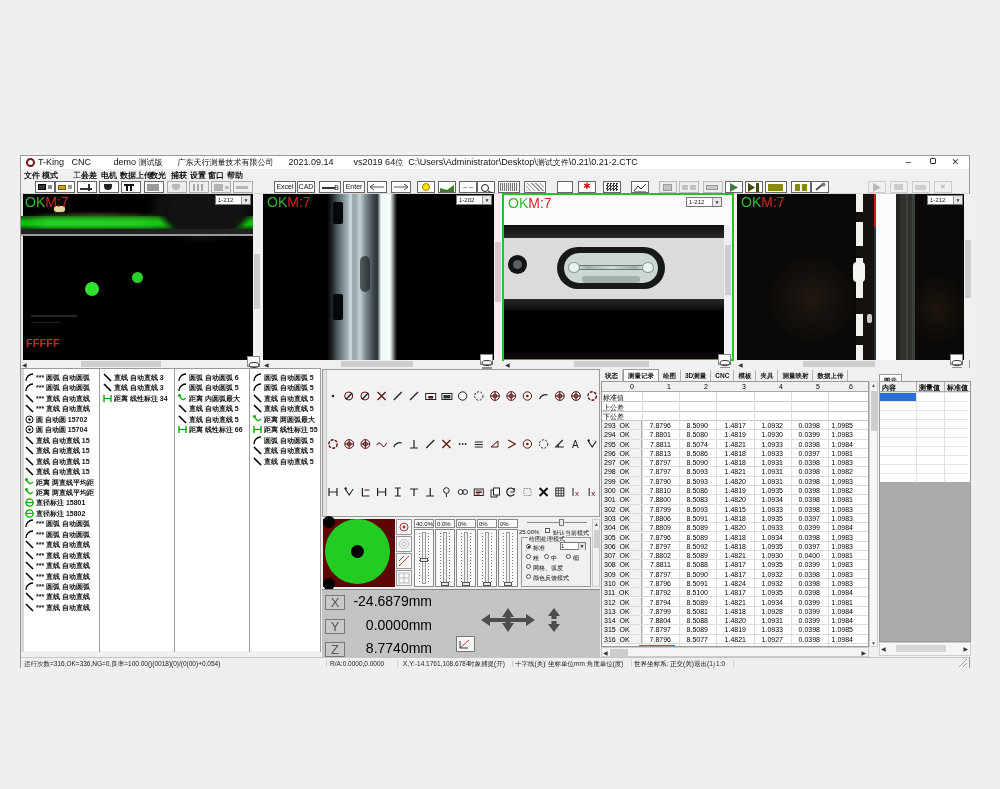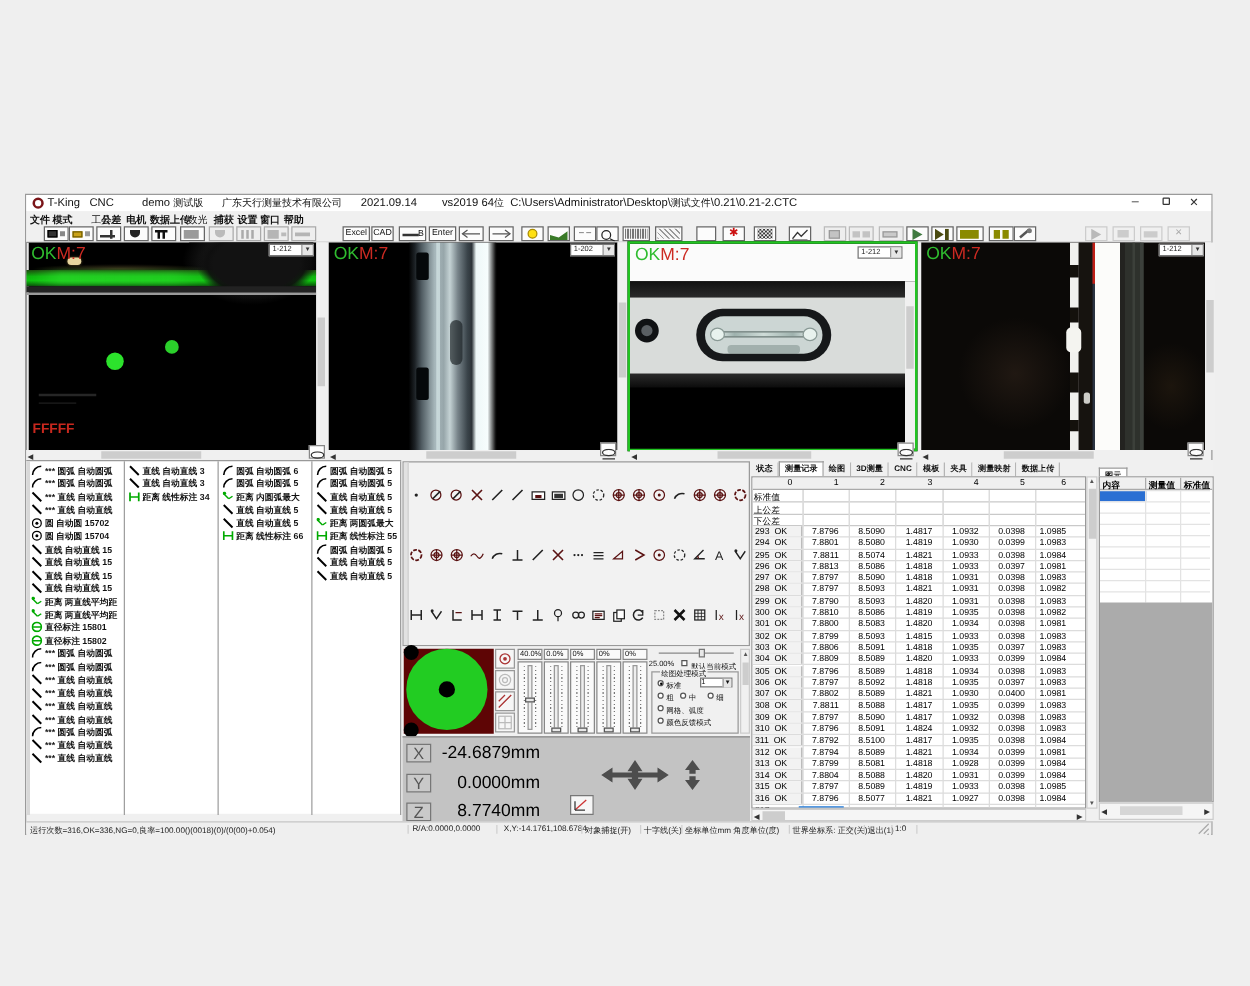--- a/index.html
+++ b/index.html
@@ -34,21 +34,21 @@
 <div class="ab" style="right:33px;top:2px;width:6px;height:6px;border:1px solid #333;border-radius:1px;"></div>
 <div class="ab" style="right:10px;top:1px;font-size:9px;color:#333;">✕</div>
 </div>
 <div class="ab" style="left:0;top:13px;width:948px;height:11px;background:#f0f0f0;">
 <div class="ab" style="left:3px;top:1px;font-size:8px;font-weight:bold;color:#111;">文件</div>
 <div class="ab" style="left:21px;top:1px;font-size:8px;font-weight:bold;color:#111;">模式</div>
 <div class="ab" style="left:52px;top:1px;font-size:8px;font-weight:normal;color:#111;">工具</div>
 <div class="ab" style="left:60px;top:1px;font-size:8px;font-weight:bold;color:#111;">公差</div>
 <div class="ab" style="left:80px;top:1px;font-size:8px;font-weight:bold;color:#111;">电机</div>
 <div class="ab" style="left:99px;top:1px;font-size:8px;font-weight:bold;color:#111;">数据上传</div>
-<div class="ab" style="left:129px;top:1px;font-size:8px;font-weight:normal;color:#111;">数光</div>
+<div class="ab" style="left:129px;top:1px;font-size:8px;font-weight:bold;color:#111;">数光</div>
 <div class="ab" style="left:150px;top:1px;font-size:8px;font-weight:bold;color:#111;">捕获</div>
 <div class="ab" style="left:169px;top:1px;font-size:8px;font-weight:bold;color:#111;">设置</div>
 <div class="ab" style="left:187px;top:1px;font-size:8px;font-weight:bold;color:#111;">窗口</div>
 <div class="ab" style="left:206px;top:1px;font-size:8px;font-weight:bold;color:#111;">帮助</div>
 </div>
 <div class="ab" style="left:0;top:24px;width:948px;height:14px;background:#f0f0f0;border-bottom:1px solid #d5d5d5;">
 <div class="tbtn" style="left:14px;width:20px;">
         <div class="ab" style="left:2px;top:2px;width:8px;height:6px;background:#333;border:1px solid #000;"></div>
         <div class="ab" style="right:2px;top:3px;width:4px;height:4px;background:#888;"></div>
       </div>

